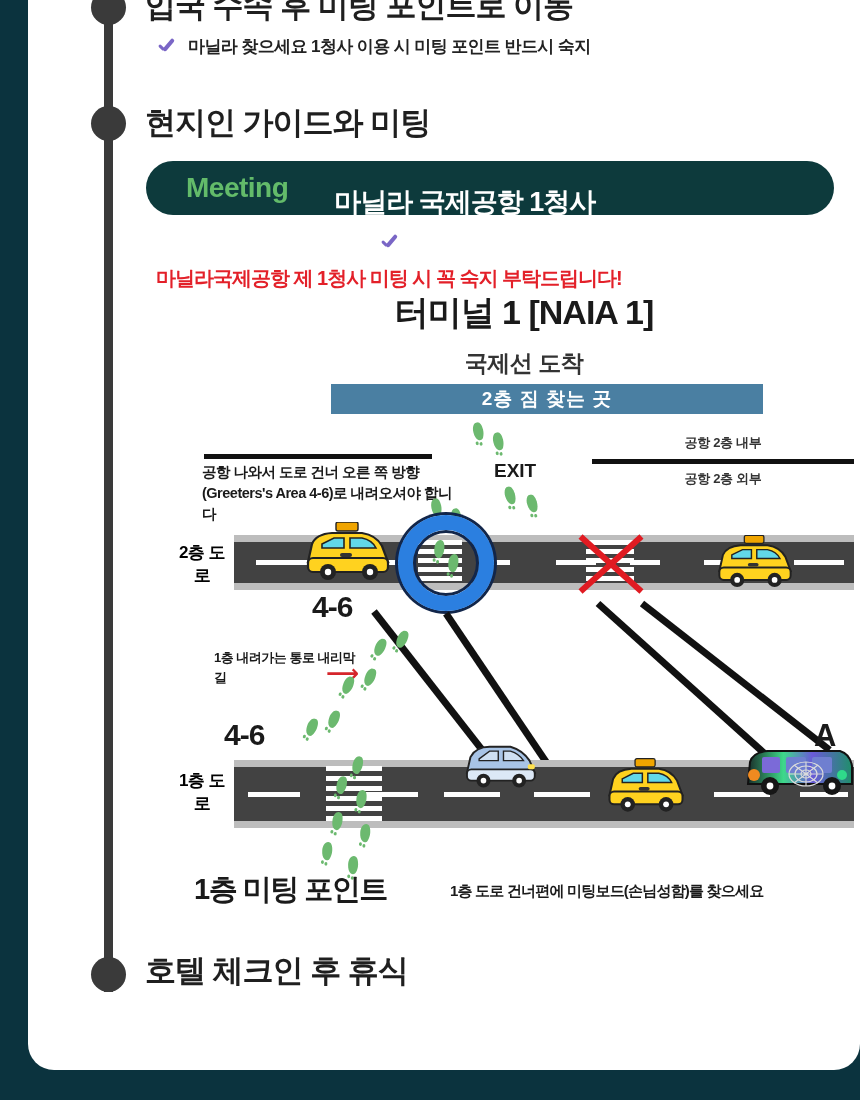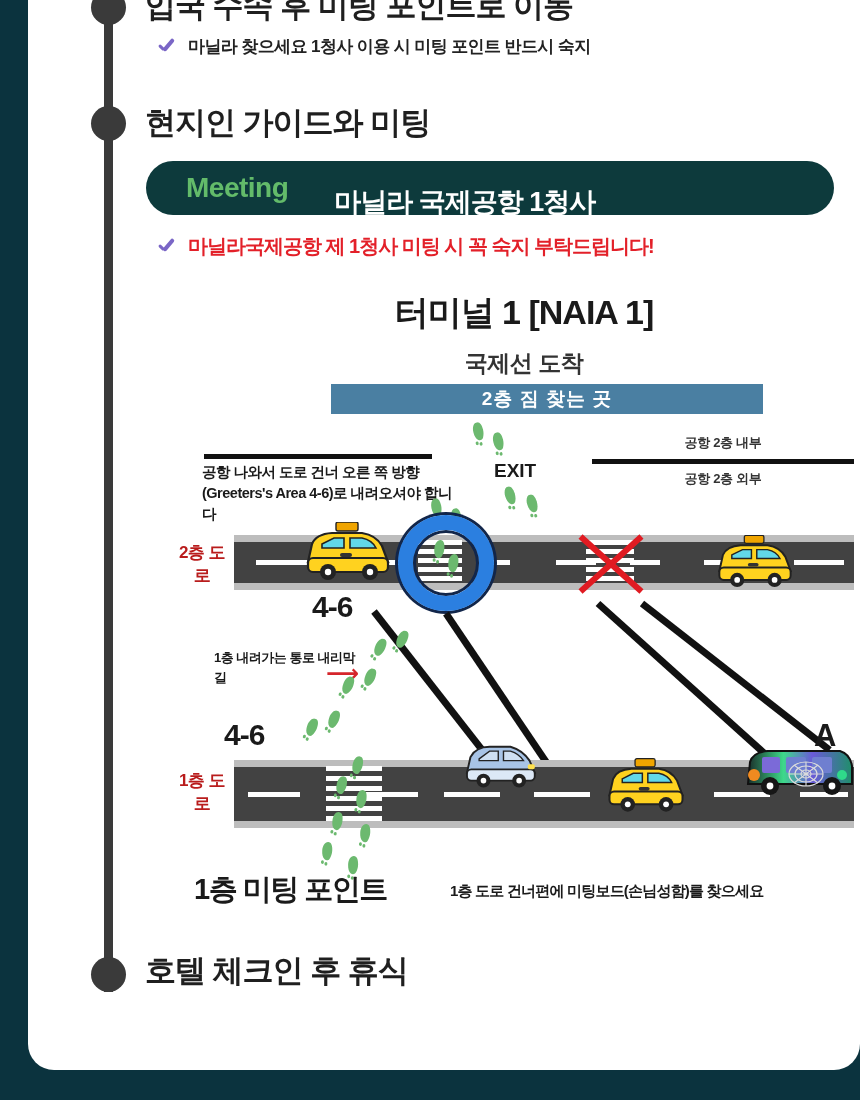--- a/index.html
+++ b/index.html
@@ -65,21 +65,21 @@
   .meeting-place{
     color:#ffffff;font-size:27px;font-weight:bold;margin-left:46px;letter-spacing:-1px;margin-top:28px;
   }
 
   .red-line{
     position:absolute;left:128px;
     display:flex;align-items:center;gap:12px;
     font-size:20px;font-weight:bold;color:#e32029;letter-spacing:-1px;
     white-space:nowrap;
   }
-  .red-line.r1{top:253px;}
+  .red-line.r1{top:253px;flex-direction:column;}
   .red-line.r2{top:284px;}
 
   
   .diagram{position:absolute;left:118px;top:310px;width:700px;height:640px;margin-left:28px;}
   .dg-title{
     position:absolute;left:0;top:0;width:700px;text-align:center;
     font-size:34px;font-weight:bold;color:#1a1a1a;letter-spacing:-1px;
   }
   .dg-sub{
     position:absolute;left:0;top:58px;width:700px;text-align:center;
@@ -112,21 +112,21 @@
 
   
   .road{position:absolute;background:#424242;}
   .road .curb-t{position:absolute;left:0;top:0;width:100%;height:7px;background:#bdbdbd;}
   .road .curb-b{position:absolute;left:0;bottom:0;width:100%;height:7px;background:#bdbdbd;}
   .dash{position:absolute;height:5px;background:#fff;top:50%;margin-top:-2.5px;}
   .road2{left:60px;top:245px;width:620px;height:55px;}
   .road1{left:60px;top:470px;width:620px;height:68px;}
 
   .floor-lbl{
-    position:absolute;font-size:17px;font-weight:bold;color:#b91c1c;
+    position:absolute;font-size:17px;font-weight:bold;color:#000000;
     text-align:center;line-height:1.35;letter-spacing:-0.5px;
   }
   .floor-lbl.f2{left:0px;top:252px;width:56px;}
   .floor-lbl.f1{left:0px;top:480px;width:56px;}
 
   .gate{
     position:absolute;font-size:30px;font-weight:bold;color:#1a1a1a;letter-spacing:-1px;
   }
   .gate.g2{left:138px;top:300px;}
   .gate.g1{left:50px;top:428px;}

